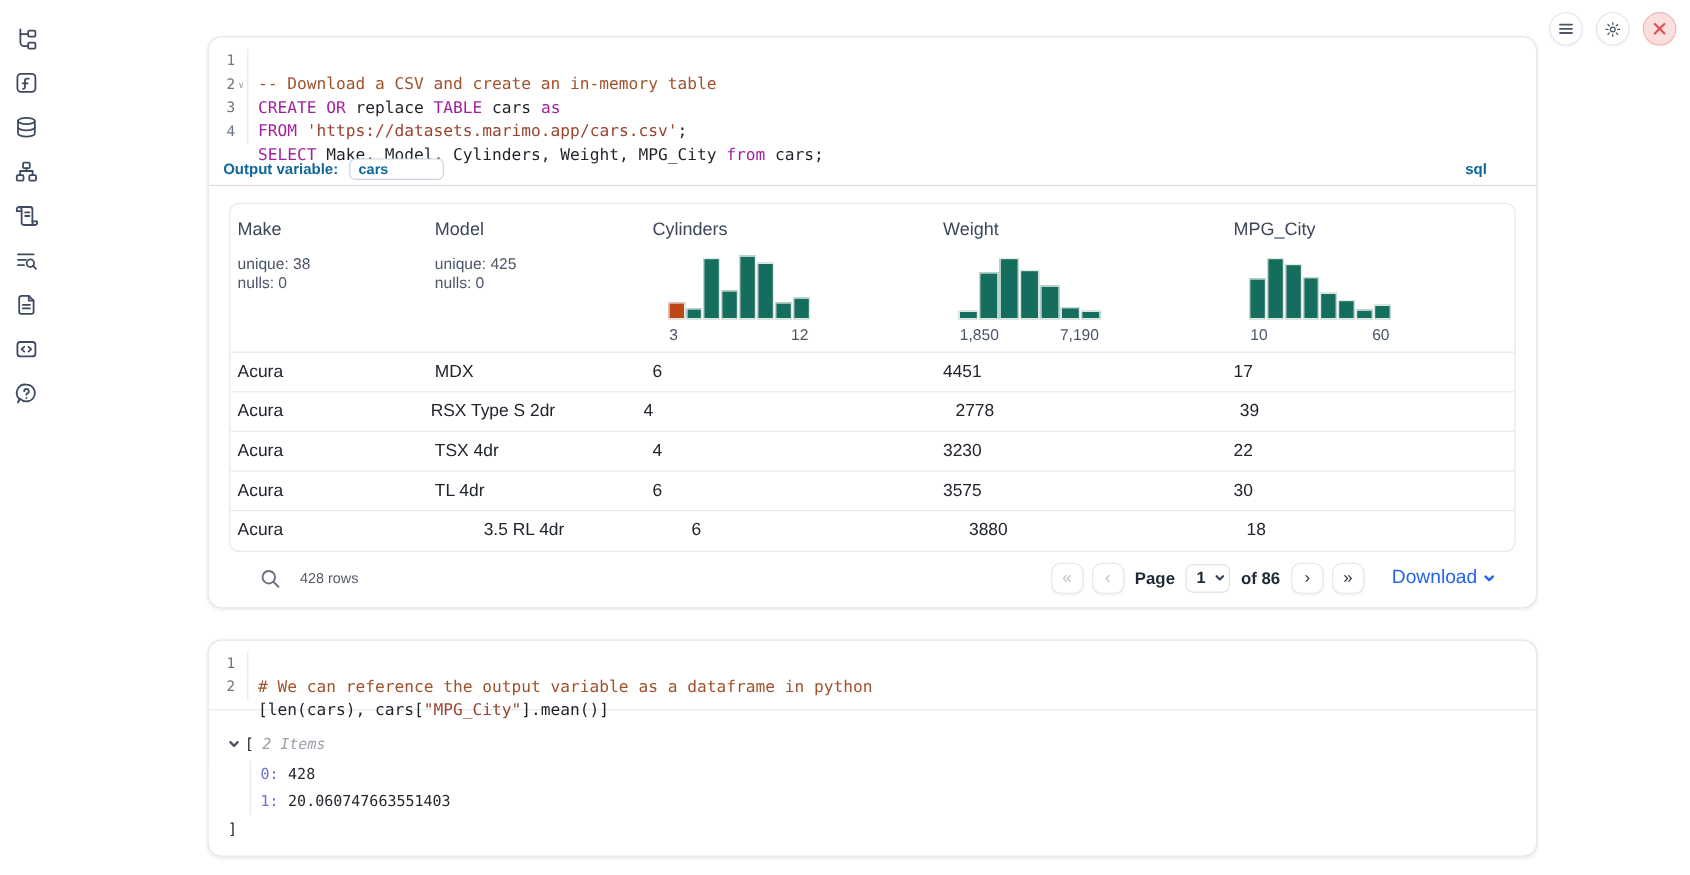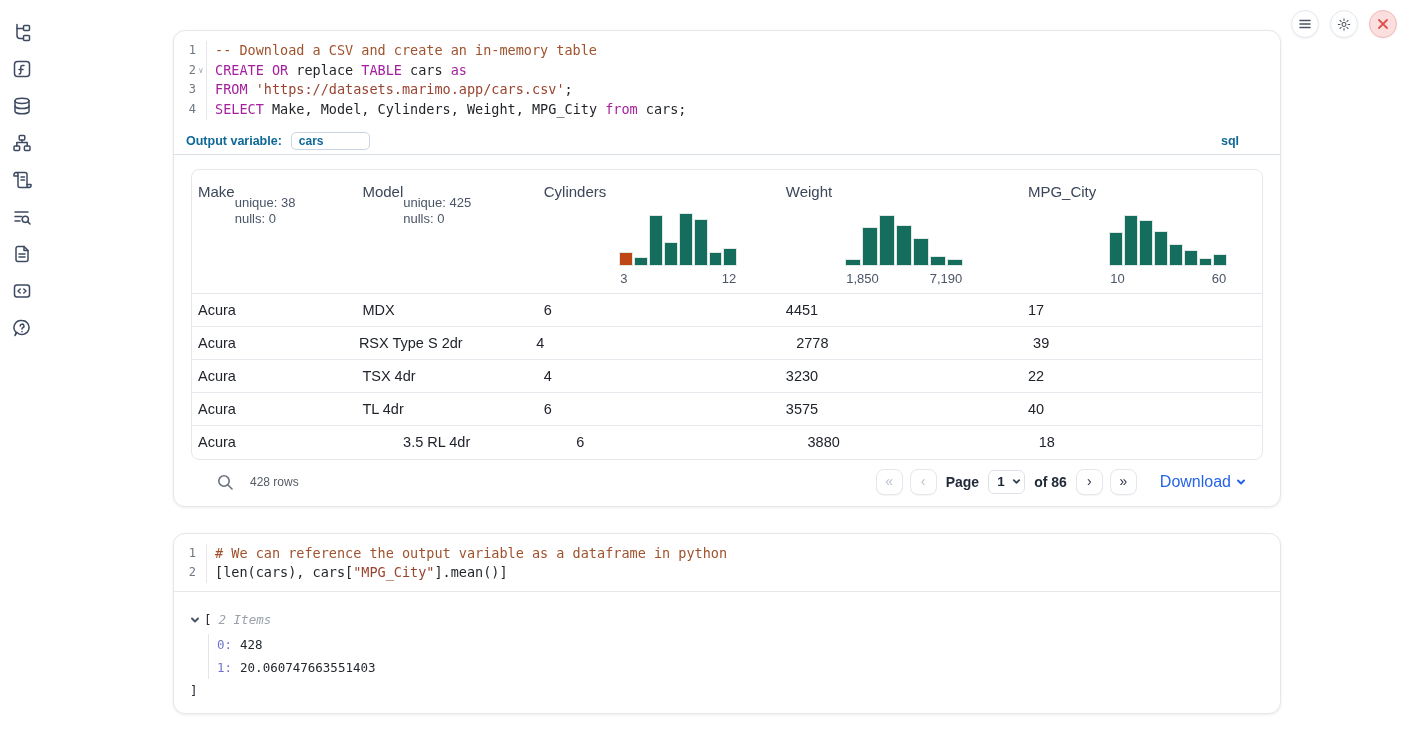--- a/index.html
+++ b/index.html
@@ -28,38 +28,38 @@
   .card + .card { margin-top:26px; }
 
   
   .code-block { padding:10px 0 8px 0; }
   .code-line { display:flex; height:19.7px; line-height:19.7px;
     font-family:"DejaVu Sans Mono", monospace; font-size:13.5px; white-space:pre; }
   .gutter { flex:0 0 33px; display:flex; justify-content:flex-end; align-items:center;
     border-right:1px solid #e5e7eb; color:#6e7781; font-size:12px; }
   .gutter .lnum { width:22px; text-align:right; }
   .gutter .fold { width:10px; font-size:8px; color:#9ca3af; text-align:center; line-height:19.7px; }
-  .code-text { padding-left:8px; color:#1f2328; }
+  .code-text { padding-left:8px; color:#1f2328;margin-top:20px; }
   .tok-kw { color:#a3219e; }
   .tok-cm { color:#a0522d; }
   .tok-str { color:#9a4430;text-align:right; }
   .tok-pl { color:#1f2328; }
 
   
   .outvar-bar { height:27px; display:flex; align-items:center; padding:0 41px 0 12px; border-bottom:1px solid #d9dfe7; }
   .outvar-label { font-size:12.5px; font-weight:bold; color:#0e6898; }
   .outvar-input { width:79px; height:18px; margin-left:9px; border:1px solid #cbd5e1; border-radius:5px;
     font-family:"Liberation Sans",sans-serif; font-size:12px; font-weight:bold; color:#0e6898; padding:0 7px; outline:none; }
   .lang-label { margin-left:auto; font-size:12.5px; font-weight:bold; color:#0e6898; }
 
   
   .table-area { padding:14px 17px 0 17px; }
   .data-table { border:1px solid #e4e7ec; border-radius:8px; overflow:hidden; }
   .thead { display:flex; height:124px; padding-top:13px; border-bottom:1px solid #e4e7ec; }
-  .th { display:flex; flex-direction:row; padding-left:6px; }
+  .th { display:flex; flex-direction:column; padding-left:6px; }
   .col-name { font-size:15px; color:#3c475a; }
   .col-stats { margin-top:12px; font-size:13px; color:#4a5568; line-height:16.5px; }
   .hist { margin-top:auto; margin-left:13px; width:118px; margin-bottom:7px; }
   .hist-bars { display:flex; align-items:flex-end; height:53px; gap:1px; }
   .hist-bar { flex:1; border:1px solid #dfe8e4; }
   .hist-labels { display:flex; justify-content:space-between; font-size:13px; color:#4a5568; margin-top:5px; padding:0 1px; }
   .tr { display:flex; align-items:center; height:33px; border-bottom:1px solid #e7ebf0; font-size:14.5px; color:#20242c; }
   .tr:last-child { border-bottom:none; }
   .td { padding-left:6px; white-space:nowrap; }
 
@@ -293,21 +293,21 @@
               <div class="td" style="width: 182px;">TSX 4dr</div>
               <div class="td" style="width: 243px;">4</div>
               <div class="td" style="width: 243px;">3230</div>
               <div class="td" style="width: 241px;">22</div>
             </div>
             <div class="tr">
               <div class="td" style="width: 165px;">Acura</div>
               <div class="td" style="width: 182px;">TL 4dr</div>
               <div class="td" style="width: 243px;">6</div>
               <div class="td" style="width: 243px;">3575</div>
-              <div class="td" style="width: 241px;">40</div>
+              <div class="td" style="width: 241px;">30</div>
             </div>
             <div class="tr">
               <div class="td" style="width: 165px;">Acura</div>
               <div class="td" style="width: 182px; margin-left: 48px;">3.5 RL 4dr</div>
               <div class="td" style="width: 243px;">6</div>
               <div class="td" style="width: 243px;">3880</div>
               <div class="td" style="width: 241px;">18</div>
             </div>
           </div>
       </div>

